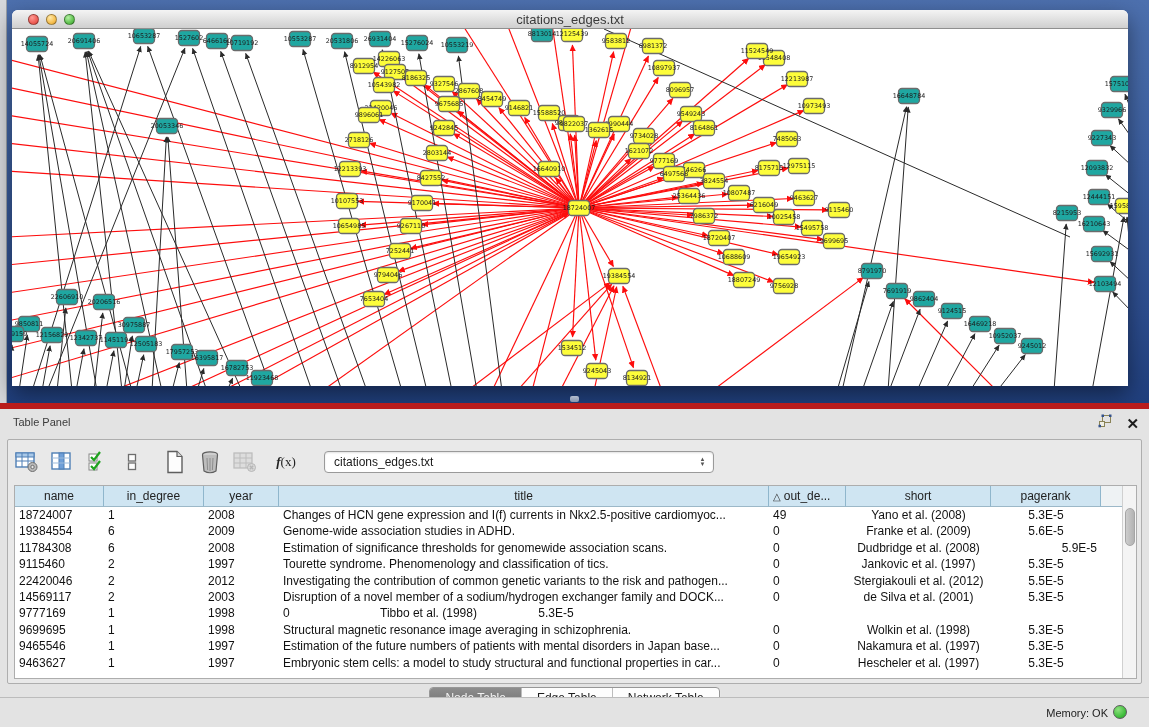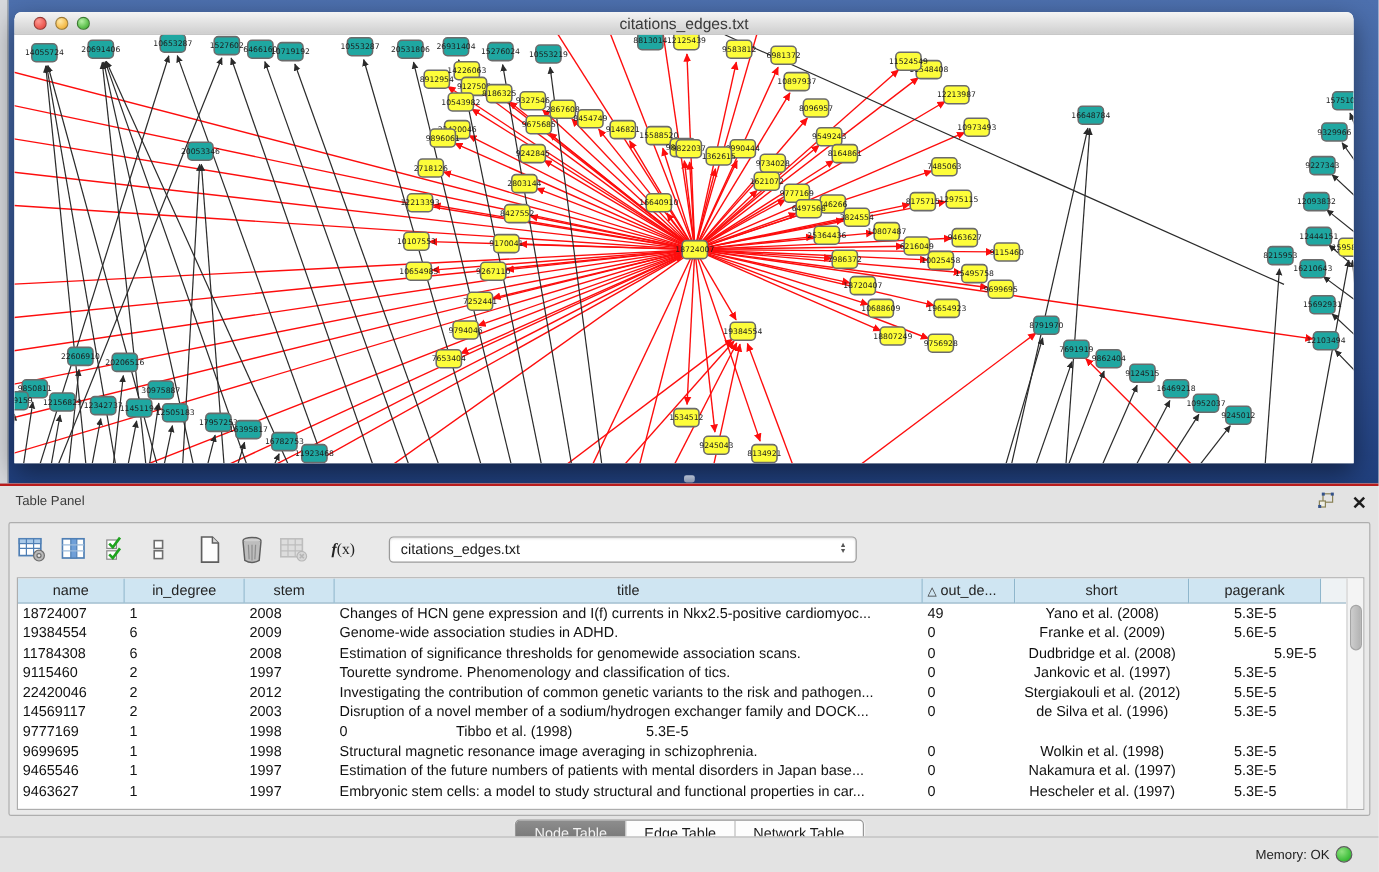--- a/index.html
+++ b/index.html
@@ -19,21 +19,21 @@
   .light.red   { left:16px; background:radial-gradient(circle at 35% 30%,#ff9a93,#ee5f57 60%,#d9453c); }
   .light.yellow{ left:34px; background:radial-gradient(circle at 35% 30%,#ffe9a8,#f6bf51 60%,#dfa131); }
   .light.green { left:52px; background:radial-gradient(circle at 35% 30%,#b5f0a5,#61c351 60%,#43a534); }
   .net-canvas { position:absolute; left:0; right:0; top:19px; bottom:0; background:#fff; overflow:hidden; }
   .divider-grip { position:absolute; left:570px; top:396px; width:9px; height:6px; opacity:.85; }
   .divider-grip:before { content:""; position:absolute; inset:0;
     background:linear-gradient(#cfd6e2,#9aa6ba); border-radius:2px; }
 
   
   .table-panel { position:absolute; left:0; top:403px; width:1149px; height:324px;
-    background:#e3e3e3; border-top:2px solid #b91c1c; }
+    background:#e3e3e3; border-top:6px solid #b91c1c; }
   .panel-header { position:relative; height:28px; }
   .panel-title { position:absolute; left:13px; top:7px; font-size:11px; color:#3c3c3c; }
   .hdr-icons { position:absolute; right:10px; top:5px; display:flex; gap:13px; align-items:center; }
   .close-x { font-size:15px; font-weight:bold; color:#1c1c1c; cursor:default; line-height:15px; }
   .panel-inner { position:absolute; left:7px; right:7px; top:30px; height:245px;
     background:#e9e9e9; border:1px solid #aeaeae; border-radius:2px; }
   .toolbar { position:absolute; left:6px; top:5px; height:34px; display:flex; align-items:center; gap:9px; }
   .tb-btn { display:inline-flex; align-items:center; justify-content:center; width:26px; height:28px; }
   .fx { font-size:13px; color:#222; font-family:"Liberation Serif",serif; }
   .fx i { font-style:italic; font-weight:bold; }
@@ -800,21 +800,21 @@
               <span>▼</span>
             </span>
         </div>
       </div>
 
       <div class="tbl-wrap">
         <div class="tbl" id="tbl">
             <div class="trow thead">
               <div class="tcell" style="width: 89px;">name</div>
               <div class="tcell" style="width: 100px;">in_degree</div>
-              <div class="tcell" style="width: 75px;">stem</div>
+              <div class="tcell" style="width: 75px;">year</div>
               <div class="tcell" style="width: 490px;">title</div>
               <div class="tcell" style="width: 77px; text-align: left;"><span class="sort-tri">△</span>out_de...</div>
               <div class="tcell" style="width: 145px;">short</div>
               <div class="tcell" style="width: 110px;">pagerank</div>
               <div class="tcell filler" style="flex: 1 1 auto;"></div>
             </div>
             <div class="trow">
               <div class="tcell" style="width: 89px;">18724007</div>
               <div class="tcell" style="width: 100px;">1</div>
               <div class="tcell" style="width: 75px;">2008</div>
@@ -858,21 +858,21 @@
               <div class="tcell" style="width: 77px;">0</div>
               <div class="tcell" style="width: 145px; text-align: center;">Stergiakouli et al. (2012)</div>
               <div class="tcell" style="width: 110px; text-align: center;">5.5E-5</div>
             </div>
             <div class="trow">
               <div class="tcell" style="width: 89px;">14569117</div>
               <div class="tcell" style="width: 100px;">2</div>
               <div class="tcell" style="width: 75px;">2003</div>
               <div class="tcell" style="width: 490px;">Disruption of a novel member of a sodium/hydrogen exchanger family and DOCK...</div>
               <div class="tcell" style="width: 77px;">0</div>
-              <div class="tcell" style="width: 145px; text-align: center;">de Silva et al. (1996)</div>
+              <div class="tcell" style="width: 145px; text-align: center;">de Silva et al. (2001)</div>
               <div class="tcell" style="width: 110px; text-align: center;">5.3E-5</div>
             </div>
             <div class="trow">
               <div class="tcell" style="width: 89px;">9777169</div>
               <div class="tcell" style="width: 100px;">1</div>
               <div class="tcell" style="width: 75px;">1998</div>
               <div class="tcell" style="width: 77px;">0</div>
               <div class="tcell" style="width: 145px; text-align: center;">Tibbo et al. (1998)</div>
               <div class="tcell" style="width: 110px; text-align: center;">5.3E-5</div>
             </div>

